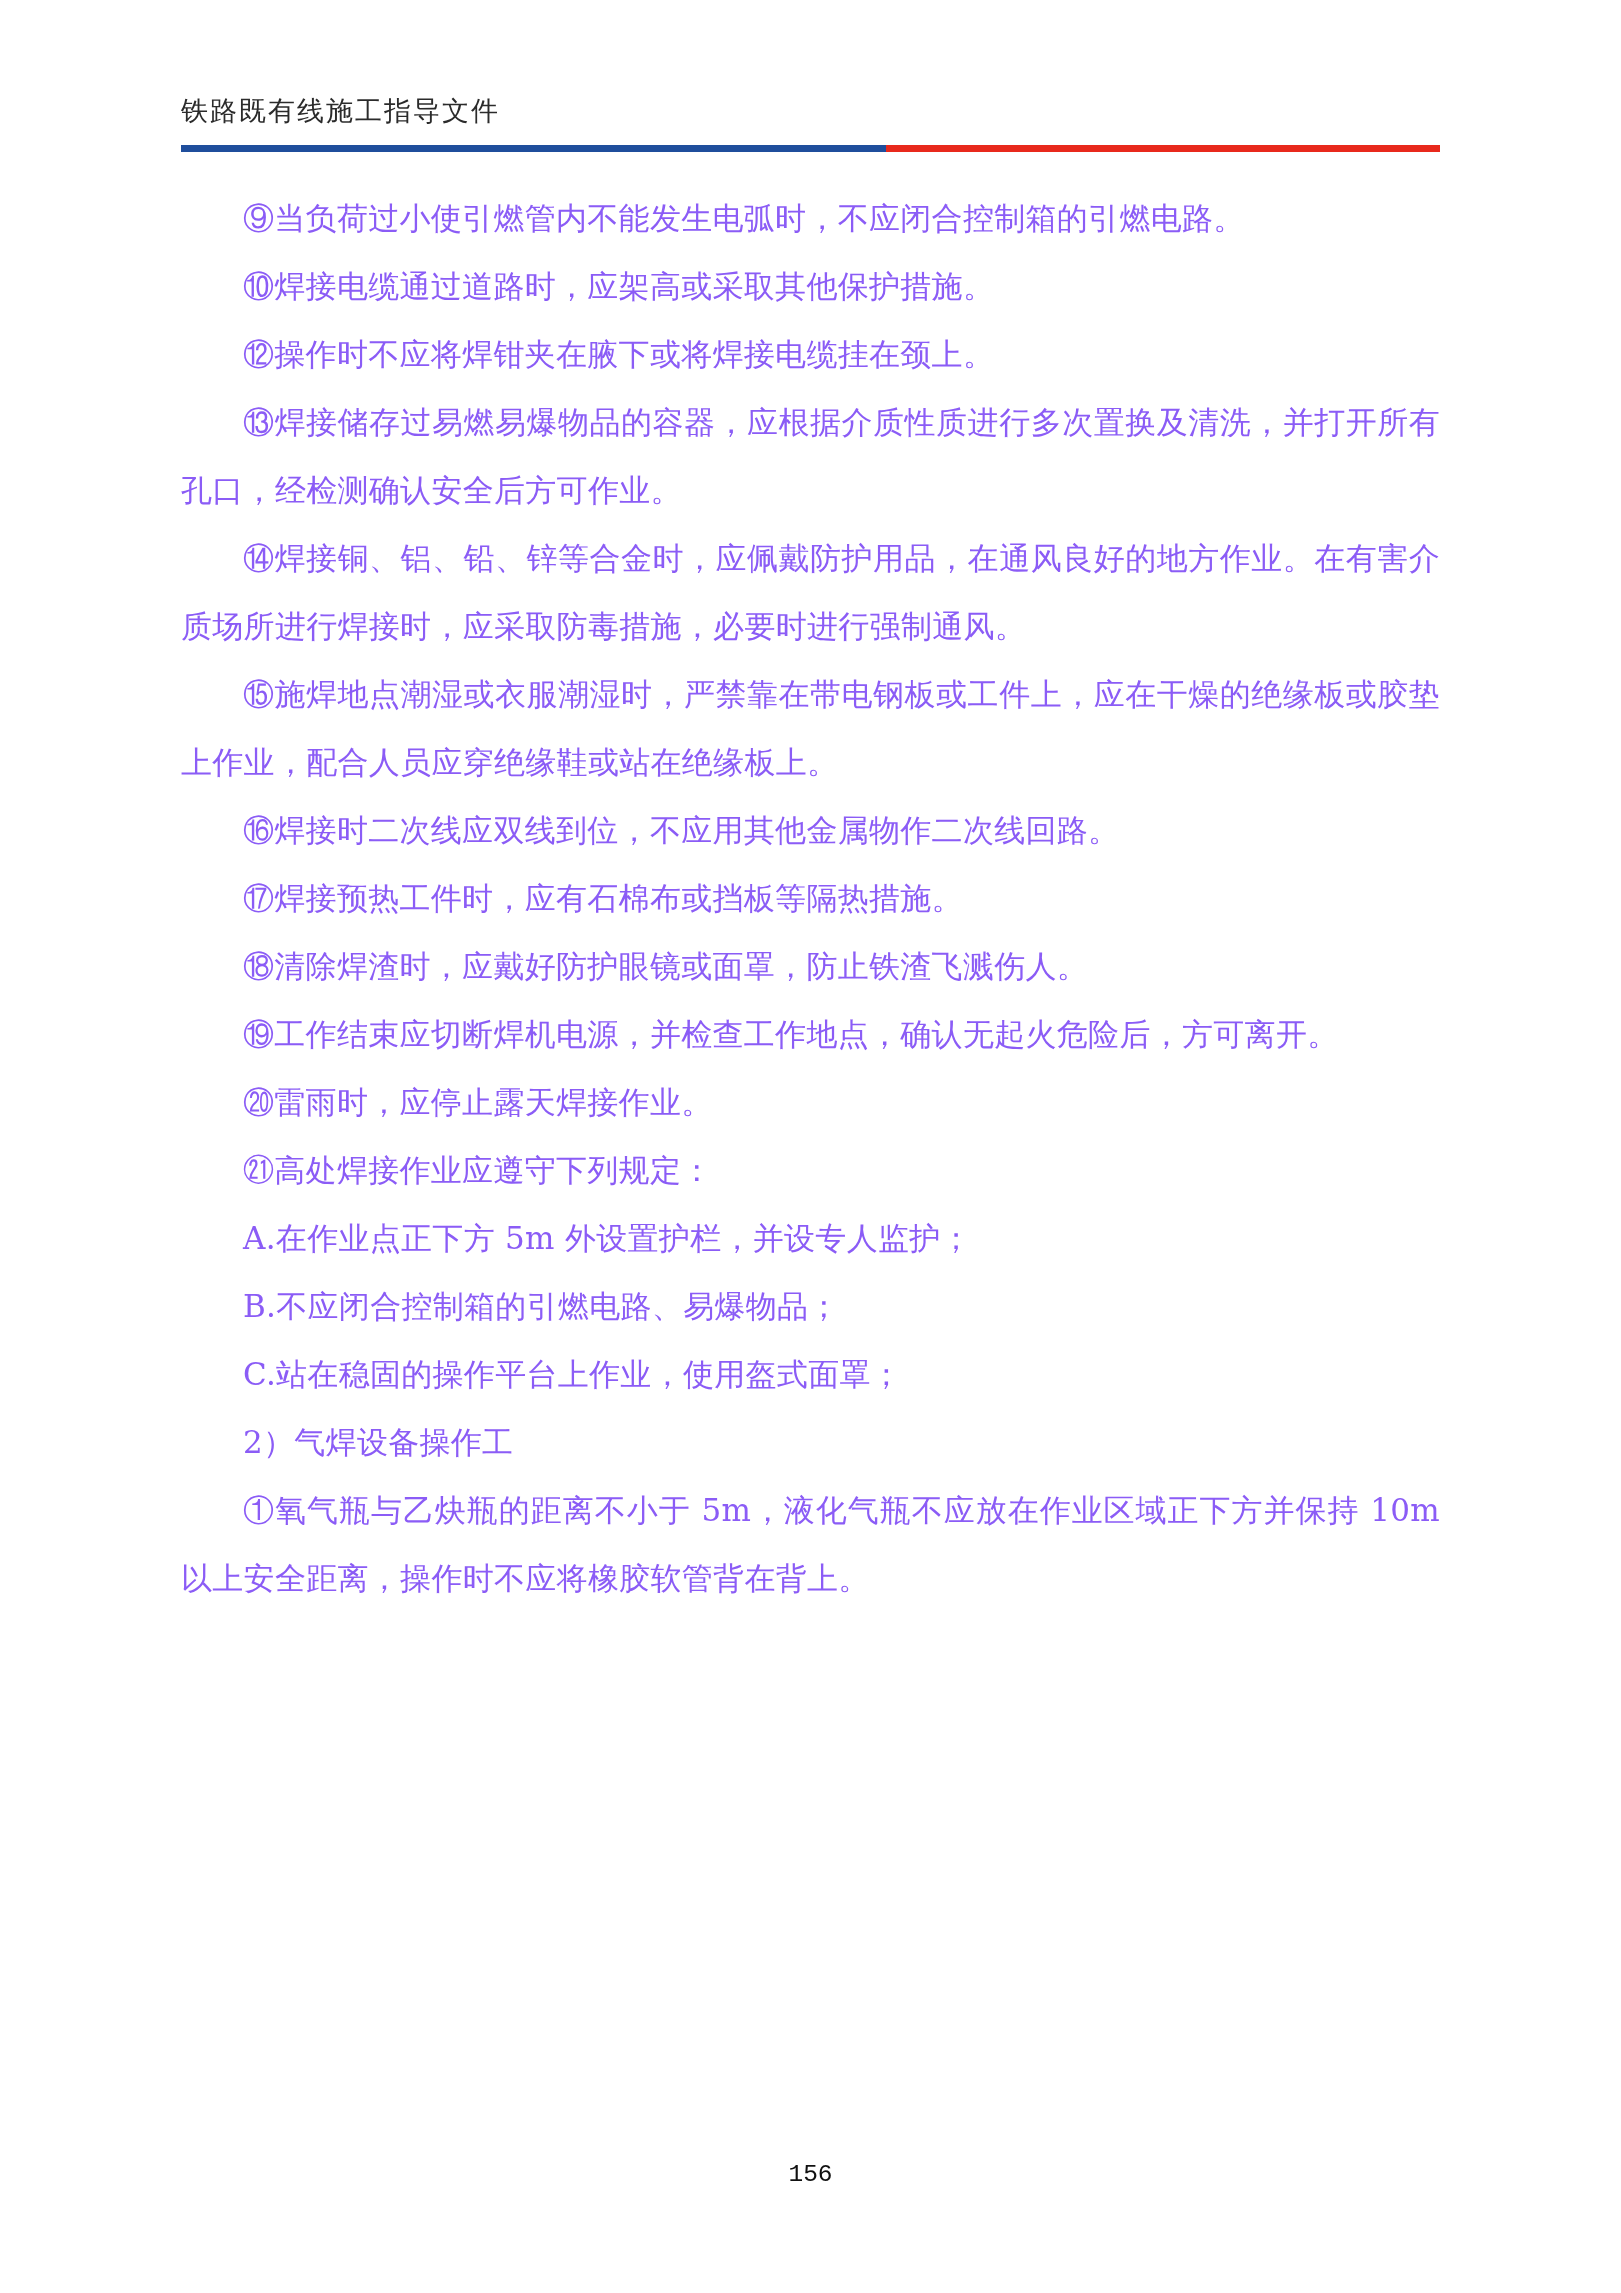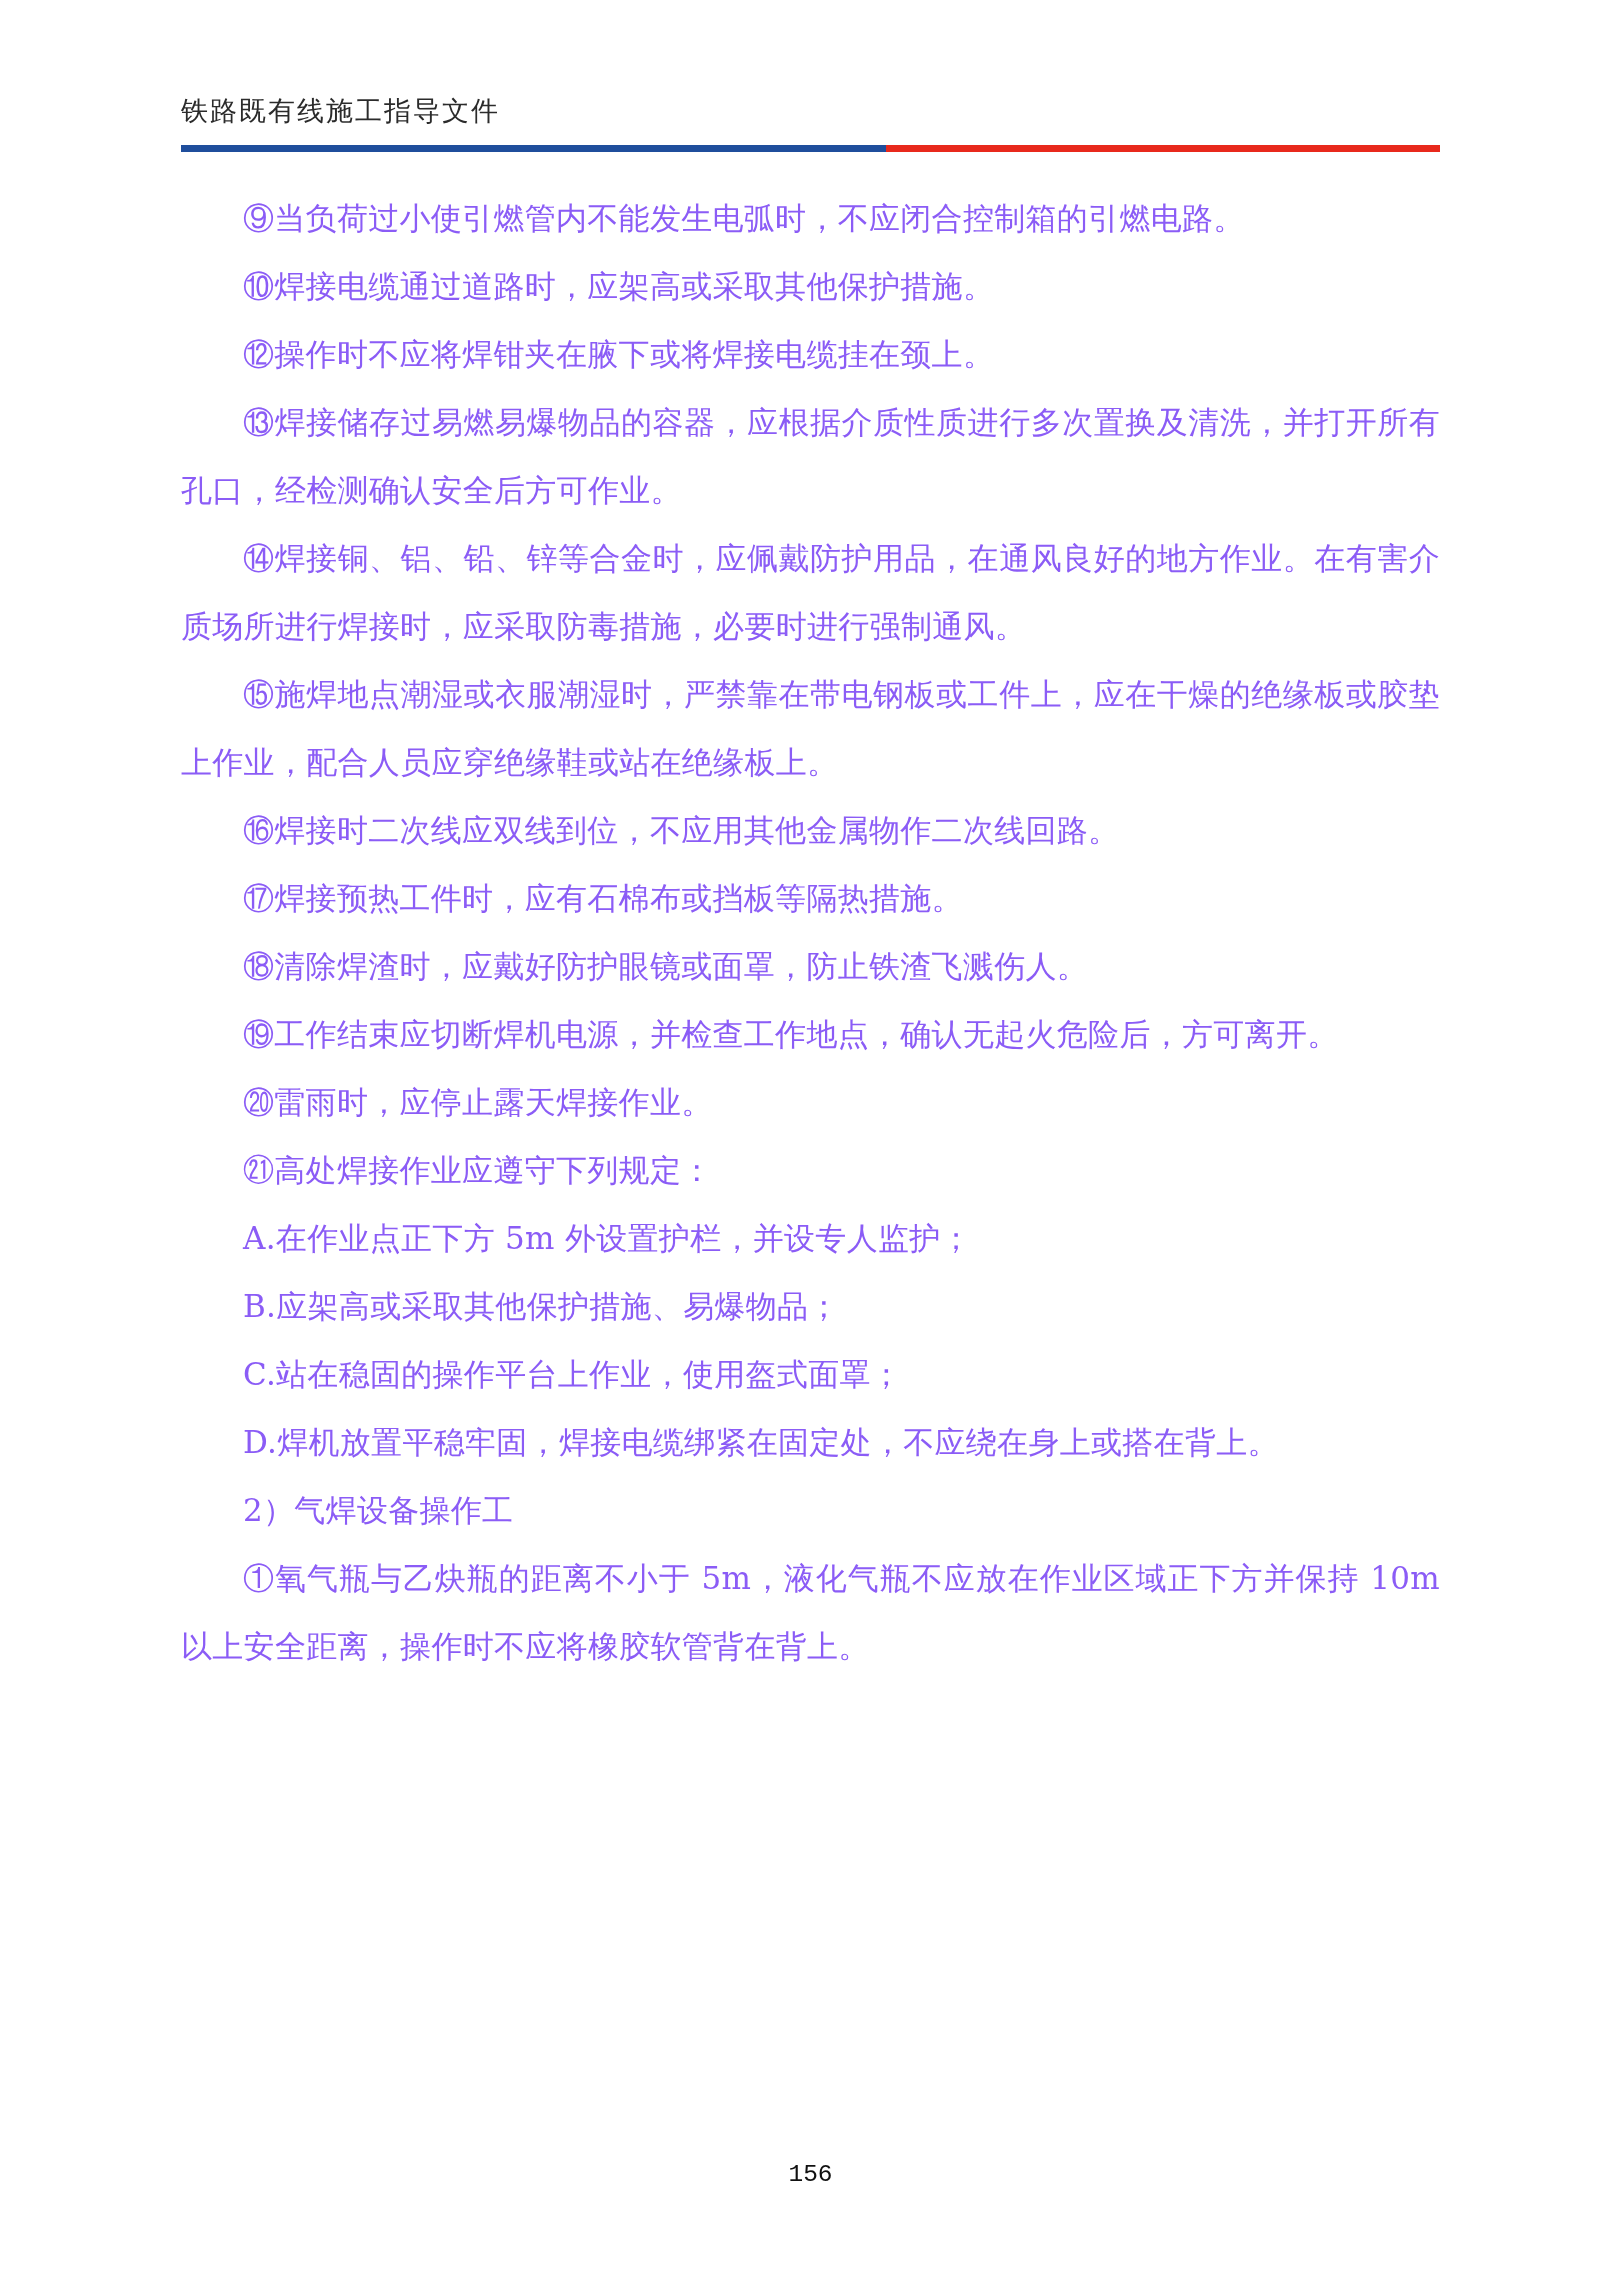--- a/index.html
+++ b/index.html
@@ -99,23 +99,22 @@
     <p class="para indent">⑬焊接储存过易燃易爆物品的容器，应根据介质性质进行多次置换及清洗，并打开所有孔口，经检测确认安全后方可作业。</p>
     <p class="para indent">⑭焊接铜、铝、铅、锌等合金时，应佩戴防护用品，在通风良好的地方作业。在有害介质场所进行焊接时，应采取防毒措施，必要时进行强制通风。</p>
     <p class="para indent">⑮施焊地点潮湿或衣服潮湿时，严禁靠在带电钢板或工件上，应在干燥的绝缘板或胶垫上作业，配合人员应穿绝缘鞋或站在绝缘板上。</p>
     <p class="para indent">⑯焊接时二次线应双线到位，不应用其他金属物作二次线回路。</p>
     <p class="para indent">⑰焊接预热工件时，应有石棉布或挡板等隔热措施。</p>
     <p class="para indent">⑱清除焊渣时，应戴好防护眼镜或面罩，防止铁渣飞溅伤人。</p>
     <p class="para indent">⑲工作结束应切断焊机电源，并检查工作地点，确认无起火危险后，方可离开。</p>
     <p class="para indent">⑳雷雨时，应停止露天焊接作业。</p>
     <p class="para indent">㉑高处焊接作业应遵守下列规定：</p>
     <p class="para indent">A.在作业点正下方 5m 外设置护栏，并设专人监护；</p>
-    <p class="para indent">B.应架高或采取其他保护措施、易爆物品；</p>
+    <p class="para indent">B.不应闭合控制箱的引燃电路、易爆物品；</p>
     <p class="para indent">C.站在稳固的操作平台上作业，使用盔式面罩；</p>
-    <p class="para indent">D.焊机放置平稳牢固，焊接电缆绑紧在固定处，不应绕在身上或搭在背上。</p>
     <p class="para indent">2）气焊设备操作工</p>
     <p class="para indent">①氧气瓶与乙炔瓶的距离不小于 5m，液化气瓶不应放在作业区域正下方并保持 10m 以上安全距离，操作时不应将橡胶软管背在背上。</p>
   </div>
 
   <div class="footer">
     <span class="page-number">156</span>
   </div>
 
 </div>
 

